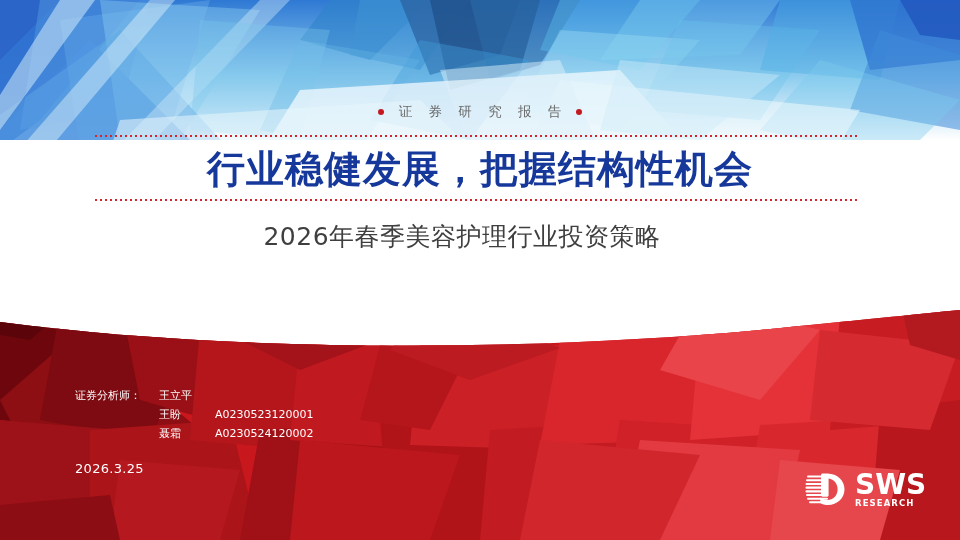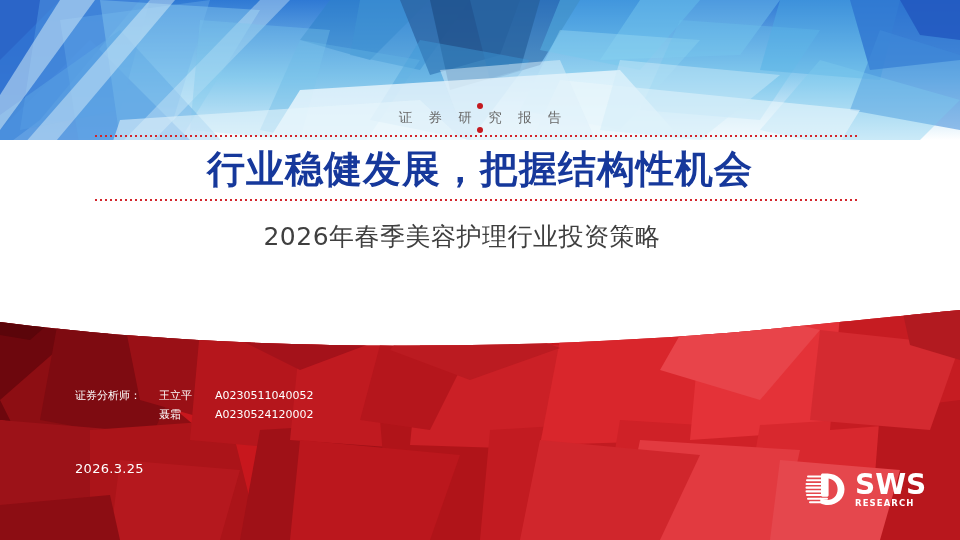--- a/index.html
+++ b/index.html
@@ -46,22 +46,21 @@
   
   .kicker {
     position: absolute;
     top: 103px;
     left: 0;
     width: 960px;
     text-align: center;
     display: flex;
     align-items: center;
     justify-content: center;
-    gap: 0;
-    flex-direction: column;
+    gap: 9px;
   }
   .kicker-text {
     font-size: 13.5px;
     letter-spacing: 6px;
     color: #6a6a6a;
     font-family: "DejaVu Sans", "Liberation Sans", sans-serif;
     text-indent: 6px;
     font-weight: 400;
   }
   .kicker-dot {
@@ -279,21 +278,25 @@
   </div>
 
   <div class="main-title">行业稳健发展，把握结构性机会</div>
 
   <div class="subtitle">2026年春季美容护理行业投资策略</div>
 
   <div class="analyst-block">
     <div class="analyst-row">
       <span class="analyst-label">证券分析师：</span>
       <span class="analyst-name">王立平</span>
-      <span class="analyst-code">A0230511040052</span>
+    </div>
+    <div class="analyst-row">
+      <span class="analyst-label blank">证券分析师：</span>
+      <span class="analyst-name">王盼</span>
+      <span class="analyst-code">A0230523120001</span>
     </div>
     <div class="analyst-row">
       <span class="analyst-label blank">证券分析师：</span>
       <span class="analyst-name">聂霜</span>
       <span class="analyst-code">A0230524120002</span>
     </div>
   </div>
 
   <div class="date-text">2026.3.25</div>
 

